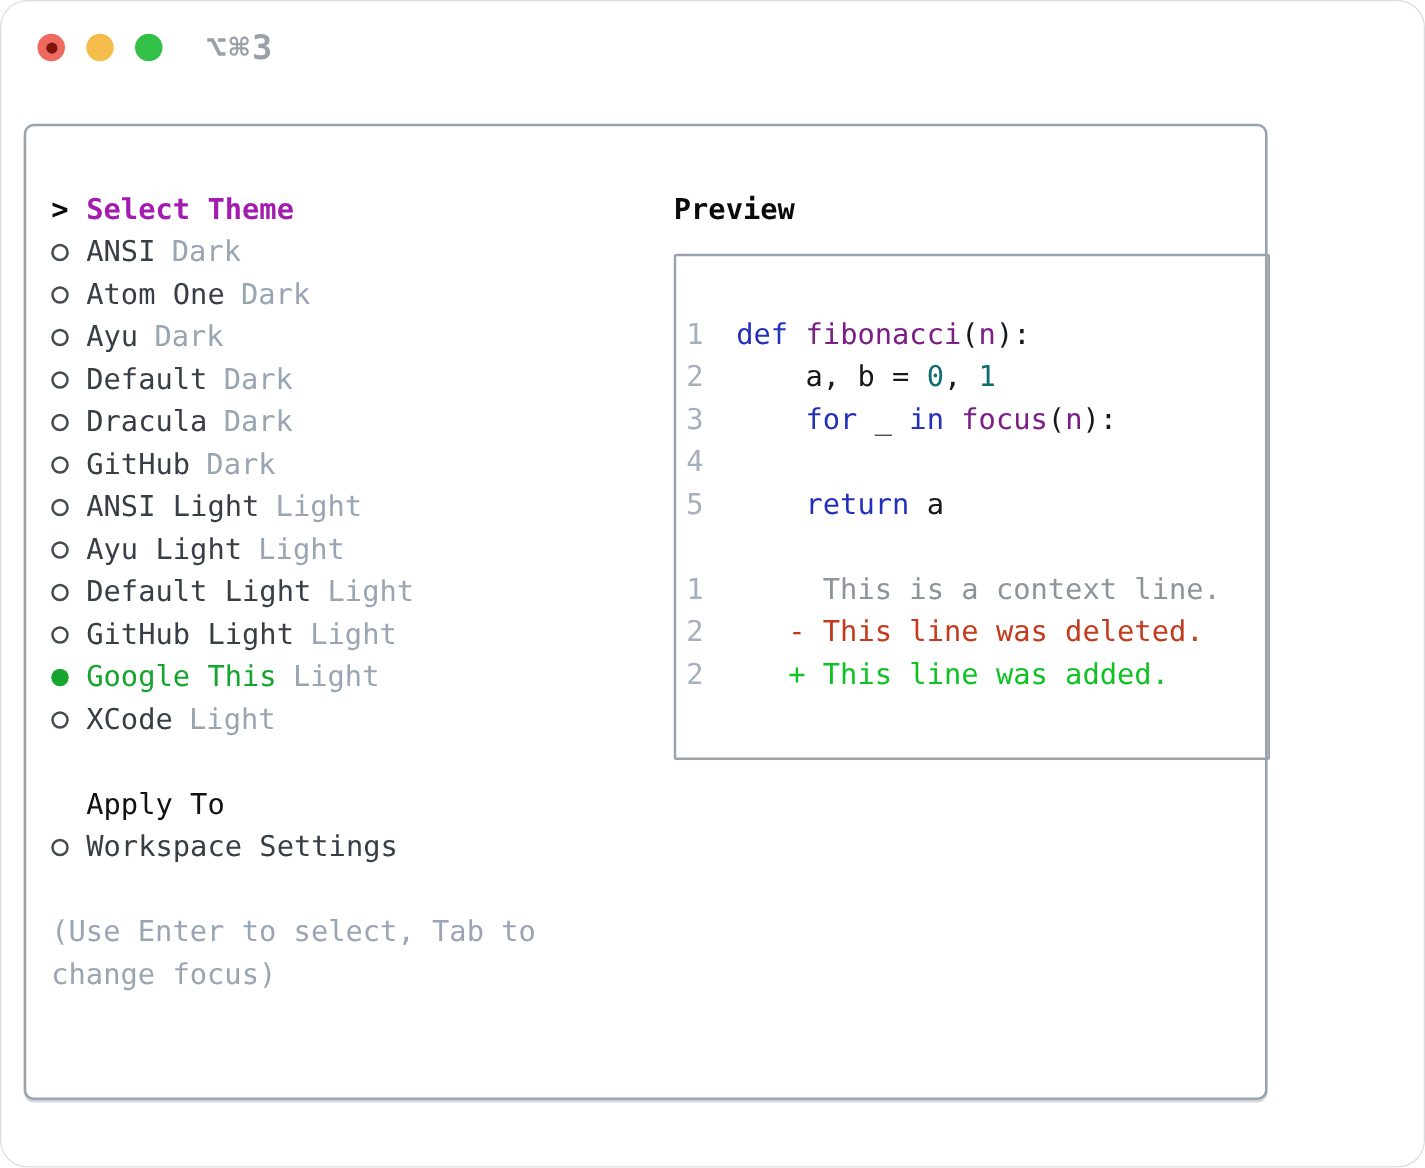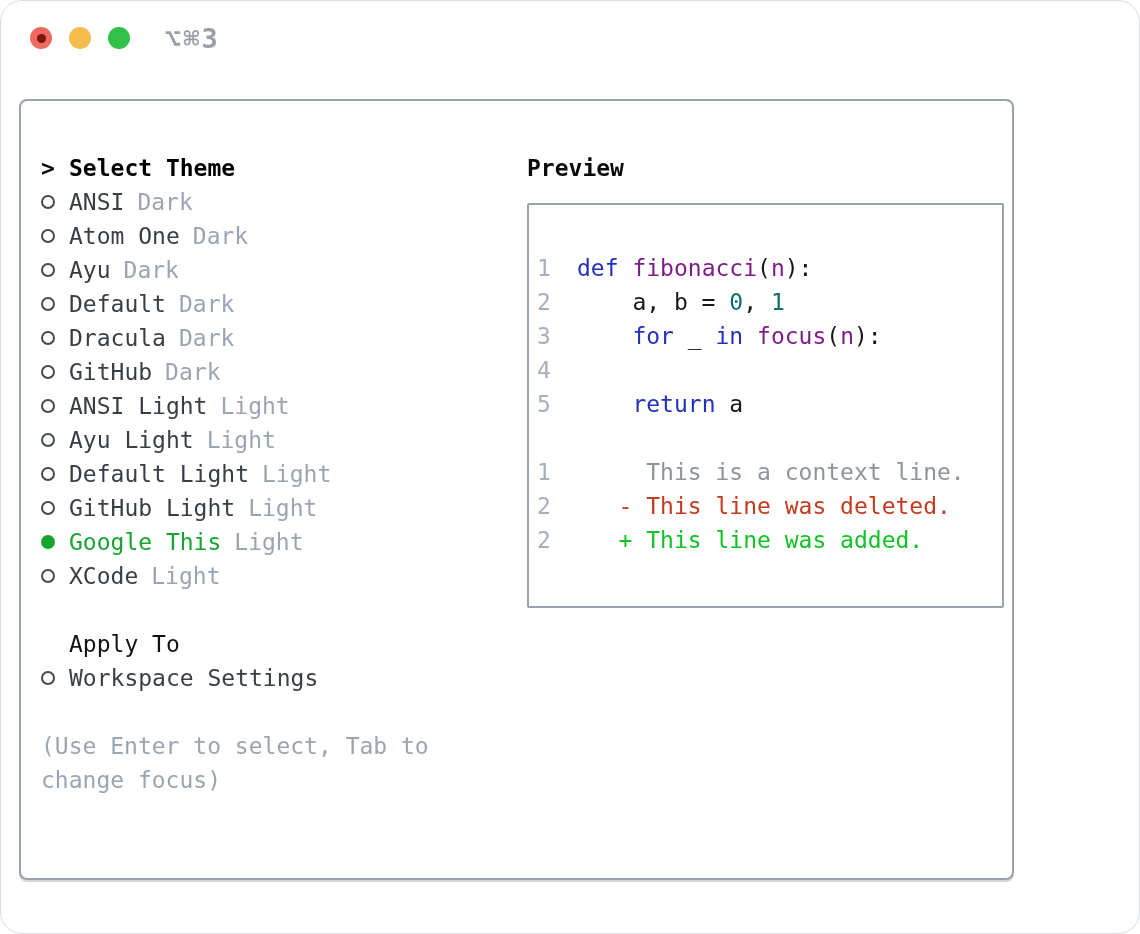--- a/index.html
+++ b/index.html
@@ -42,30 +42,30 @@
     position:absolute;left:18px;top:98px;
     width:995px;height:781px;
     border:2px solid var(--border-gray);
     border-radius:8px;
     box-shadow:0 2px 0 rgba(154,163,174,.45);
     box-sizing:border-box;
     background:#fff;
     font-size:23px;line-height:34px;color:#383e45;
   }
   .left-col{position:absolute;left:20px;top:50px;width:445px;}
-  .right-col{position:absolute;left:458px;top:50px;width:495px;padding-left:48px;}
+  .right-col{position:absolute;left:470px;top:50px;width:495px;padding-left:48px;}
   .row{display:flex;align-items:center;height:34px;}
   .bullet-slot{width:28px;flex:none;display:flex;align-items:center;}
   .radio{
     width:14px;height:14px;border-radius:50%;
     border:2px solid #454b52;box-sizing:border-box;
   }
   .radio.sel{border:none;background:var(--accent-green);}
   .arrow{font-weight:bold;color:#0a0a0a;}
-  .hdr-text{font-weight:bold;color:#000000;text-align:right;}
+  .hdr-text{font-weight:bold;color:#a21caf;text-align:right;}
   .subhdr-text{color:#101214;}
   .opt-name{white-space:pre;}
   .opt-name.sel{color:var(--accent-green);}
   .variant{color:var(--muted-gray);margin-left:13px;white-space:pre;}
   .spacer{height:34px;}
   .help{
     margin-top:0;color:var(--muted-gray);
     width:434px;white-space:normal;word-break:normal;
   }
   

